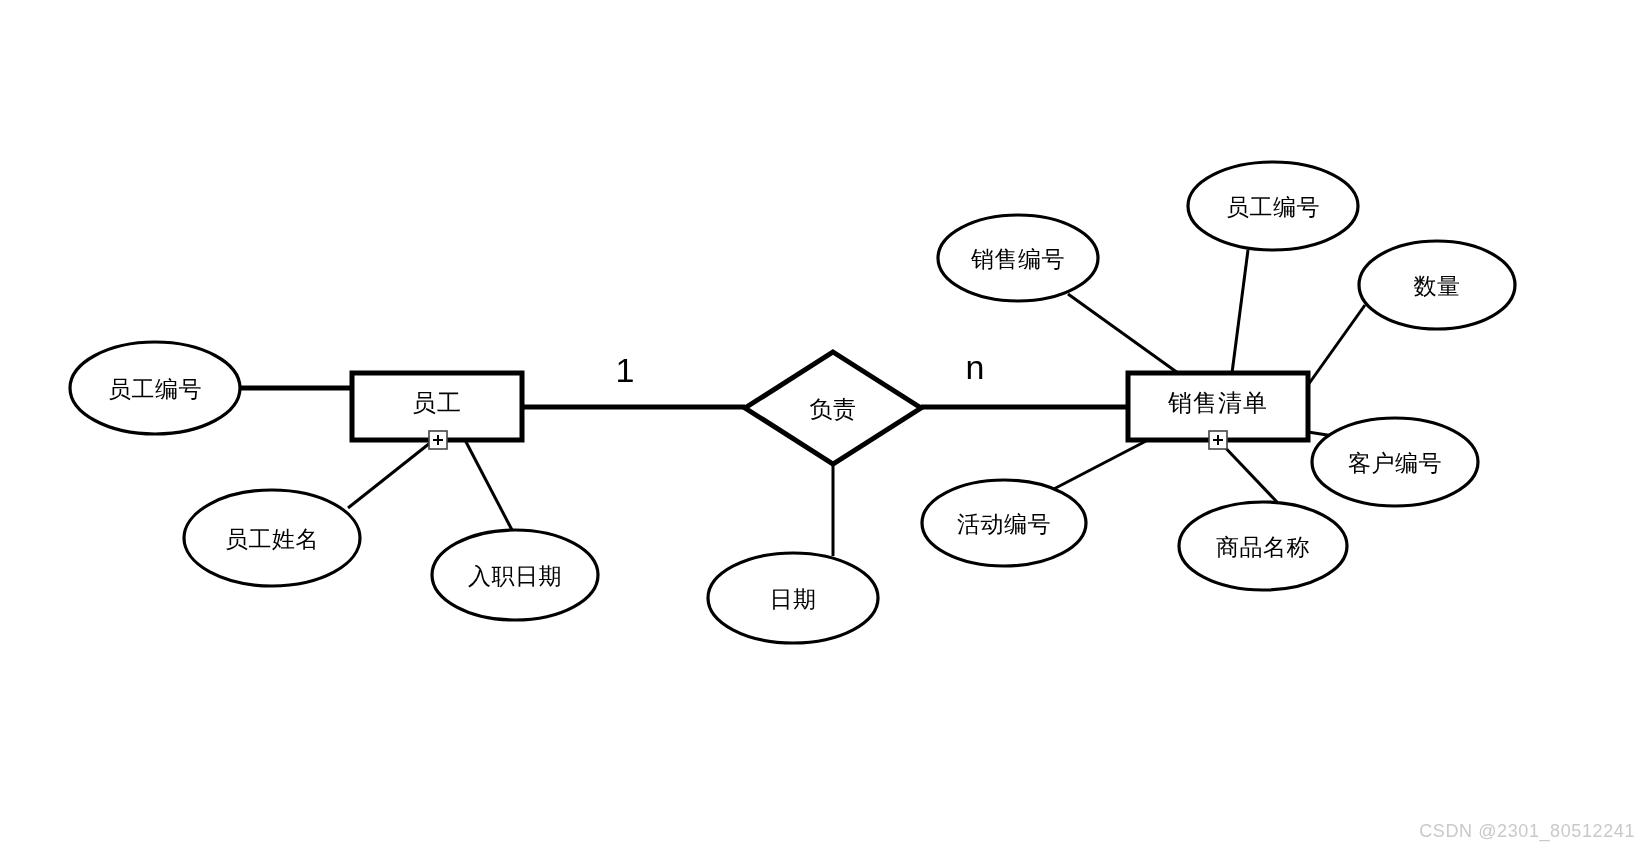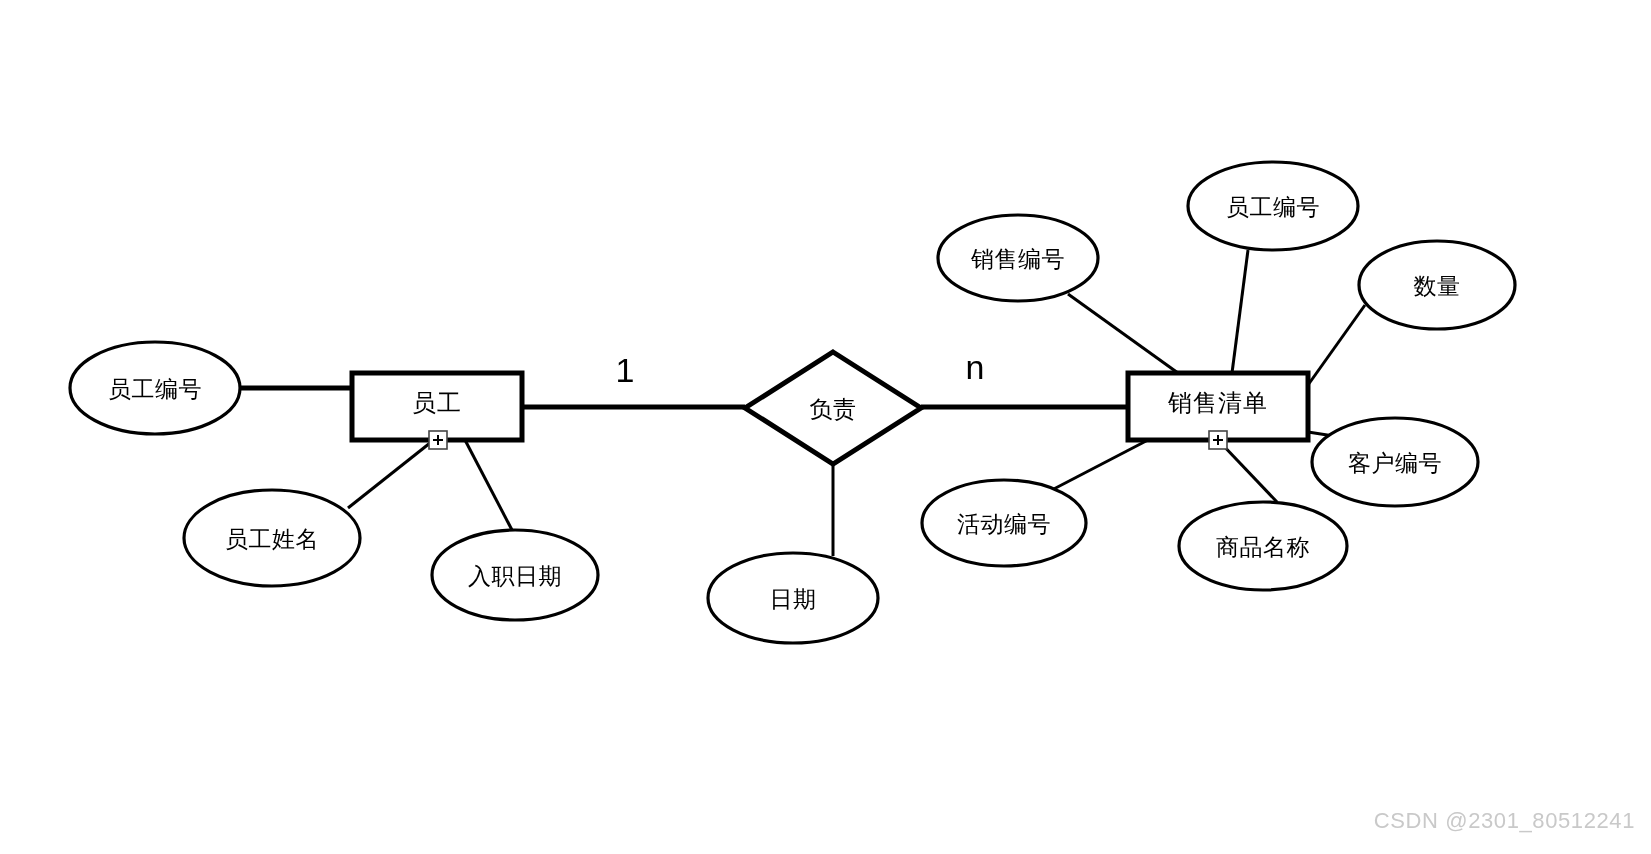--- a/index.html
+++ b/index.html
@@ -80,23 +80,23 @@
   .card-label {
     font-family: "Liberation Sans", "DejaVu Sans", sans-serif;
     font-size: 34px;
     fill: #000000;
     text-anchor: middle;
     dominant-baseline: central;
   }
   .watermark {
     position: absolute;
     right: 16px;
-    bottom: 20px;
+    bottom: 12px;
     font-family: "Liberation Sans", "DejaVu Sans", sans-serif;
-    font-size: 22px;
+    font-size: 18px;
     color: #c9c9c9;
     letter-spacing: 0.6px;
     user-select: none;
     white-space: nowrap;
   }
 </style>
 </head>
 <body>
 
 <div id="canvas">

